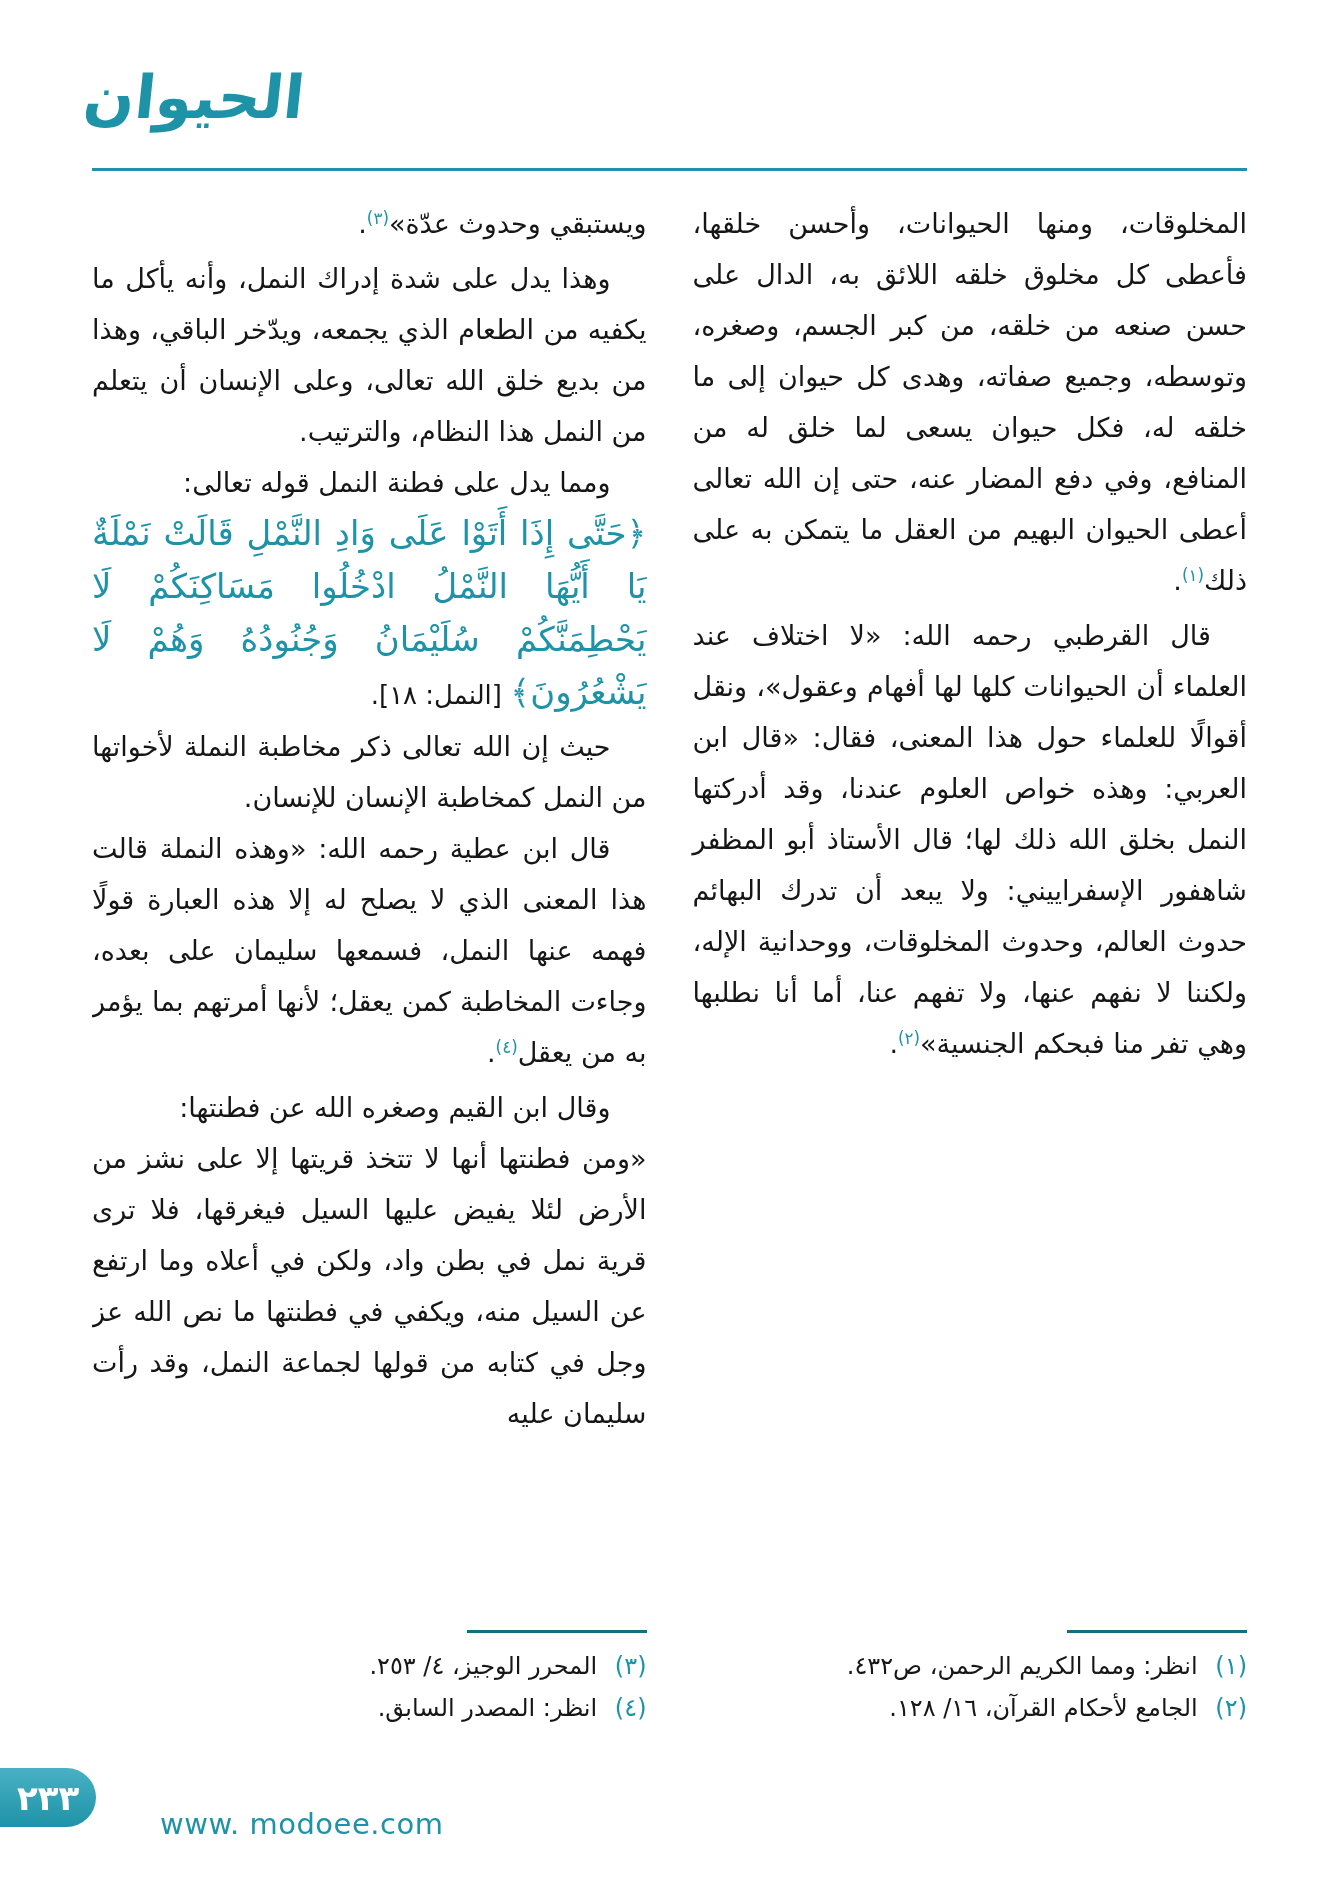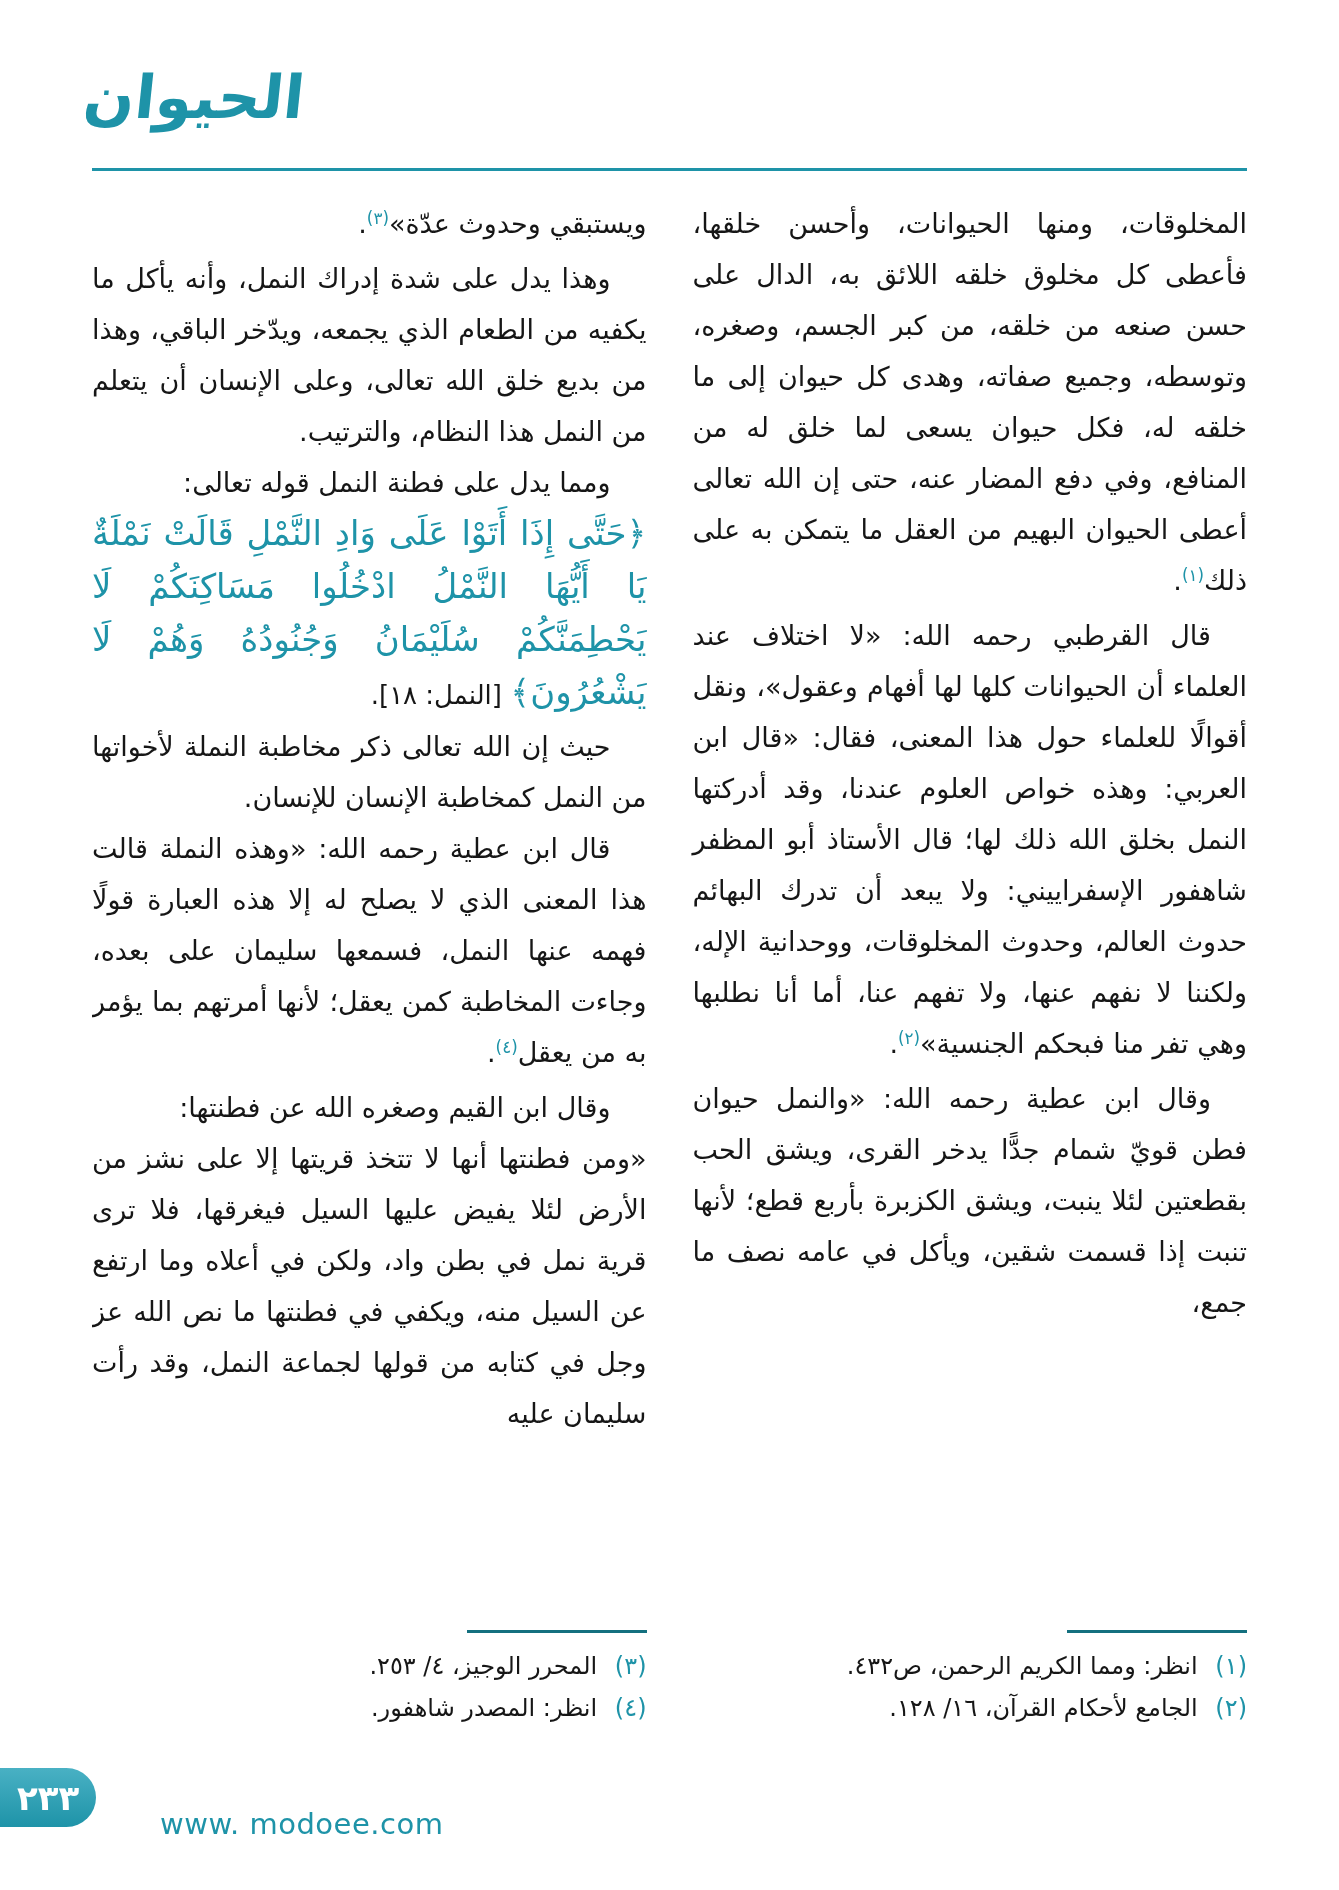--- a/index.html
+++ b/index.html
@@ -120,21 +120,20 @@
 <div class="page">
 
   <div class="header-logo">الحيوان</div>
 
   <div class="header-rule"></div>
 
   <div class="columns">
     <div class="column">
         <p class="para no-indent"><span>المخلوقات، ومنها الحيوانات، وأحسن خلقها، فأعطى كل مخلوق خلقه اللائق به، الدال على حسن صنعه من خلقه، من كبر الجسم، وصغره، وتوسطه، وجميع صفاته، وهدى كل حيوان إلى ما خلقه له، فكل حيوان يسعى لما خلق له من المنافع، وفي دفع المضار عنه، حتى إن الله تعالى أعطى الحيوان البهيم من العقل ما يتمكن به على ذلك</span><span class="seg-fnref">(١)</span><span>.</span></p>
         <p class="para"><span>قال القرطبي رحمه الله: «لا اختلاف عند العلماء أن الحيوانات كلها لها أفهام وعقول»، ونقل أقوالًا للعلماء حول هذا المعنى، فقال: «قال ابن العربي: وهذه خواص العلوم عندنا، وقد أدركتها النمل بخلق الله ذلك لها؛ قال الأستاذ أبو المظفر شاهفور الإسفراييني: ولا يبعد أن تدرك البهائم حدوث العالم، وحدوث المخلوقات، ووحدانية الإله، ولكننا لا نفهم عنها، ولا تفهم عنا، أما أنا نطلبها وهي تفر منا فبحكم الجنسية»</span><span class="seg-fnref">(٢)</span><span>.</span></p>
-        <p class="para"><span>وقال ابن عطية رحمه الله: «والنمل حيوان فطن قويّ شمام جدًّا يدخر القرى، ويشق الحب بقطعتين لئلا ينبت، ويشق الكزبرة بأربع قطع؛ لأنها تنبت إذا قسمت شقين، ويأكل في عامه نصف ما جمع،</span></p>
       </div>
     <div class="column">
         <p class="para no-indent"><span>ويستبقي وحدوث عدّة»</span><span class="seg-fnref">(٣)</span><span>.</span></p>
         <p class="para"><span>وهذا يدل على شدة إدراك النمل، وأنه يأكل ما يكفيه من الطعام الذي يجمعه، ويدّخر الباقي، وهذا من بديع خلق الله تعالى، وعلى الإنسان أن يتعلم من النمل هذا النظام، والترتيب.</span></p>
         <p class="para"><span>ومما يدل على فطنة النمل قوله تعالى:</span></p>
         <p class="para quran"><span class="seg-quran">﴿حَتَّى إِذَا أَتَوْا عَلَى وَادِ النَّمْلِ قَالَتْ نَمْلَةٌ يَا أَيُّهَا النَّمْلُ ادْخُلُوا مَسَاكِنَكُمْ لَا يَحْطِمَنَّكُمْ سُلَيْمَانُ وَجُنُودُهُ وَهُمْ لَا يَشْعُرُونَ﴾</span><span class="seg-ref"> [النمل: ١٨].</span></p>
         <p class="para"><span>حيث إن الله تعالى ذكر مخاطبة النملة لأخواتها من النمل كمخاطبة الإنسان للإنسان.</span></p>
         <p class="para"><span>قال ابن عطية رحمه الله: «وهذه النملة قالت هذا المعنى الذي لا يصلح له إلا هذه العبارة قولًا فهمه عنها النمل، فسمعها سليمان على بعده، وجاءت المخاطبة كمن يعقل؛ لأنها أمرتهم بما يؤمر به من يعقل</span><span class="seg-fnref">(٤)</span><span>.</span></p>
         <p class="para"><span>وقال ابن القيم وصغره الله عن فطنتها:</span></p>
         <p class="para no-indent"><span>«ومن فطنتها أنها لا تتخذ قريتها إلا على نشز من الأرض لئلا يفيض عليها السيل فيغرقها، فلا ترى قرية نمل في بطن واد، ولكن في أعلاه وما ارتفع عن السيل منه، ويكفي في فطنتها ما نص الله عز وجل في كتابه من قولها لجماعة النمل، وقد رأت سليمان عليه</span></p>
@@ -143,21 +142,21 @@
 
   <div class="footnotes">
     <div class="fn-block">
       <div class="fn-rule"></div>
     <div class="fn-item"><span class="fn-num">(١)</span> <span class="fn-text">انظر: ومما الكريم الرحمن، ص٤٣٢.</span></div>
         <div class="fn-item"><span class="fn-num">(٢)</span> <span class="fn-text">الجامع لأحكام القرآن، ١٦/ ١٢٨.</span></div>
       </div>
     <div class="fn-block">
       <div class="fn-rule"></div>
     <div class="fn-item"><span class="fn-num">(٣)</span> <span class="fn-text">المحرر الوجيز، ٤/ ٢٥٣.</span></div>
-        <div class="fn-item"><span class="fn-num">(٤)</span> <span class="fn-text">انظر: المصدر شاهفور.</span></div>
+        <div class="fn-item"><span class="fn-num">(٤)</span> <span class="fn-text">انظر: المصدر السابق.</span></div>
       </div>
   </div>
 
   <div class="page-badge">
     <span>٢٣٣</span>
   </div>
 
   <div class="website">www. modoee.com</div>
 
 </div>

